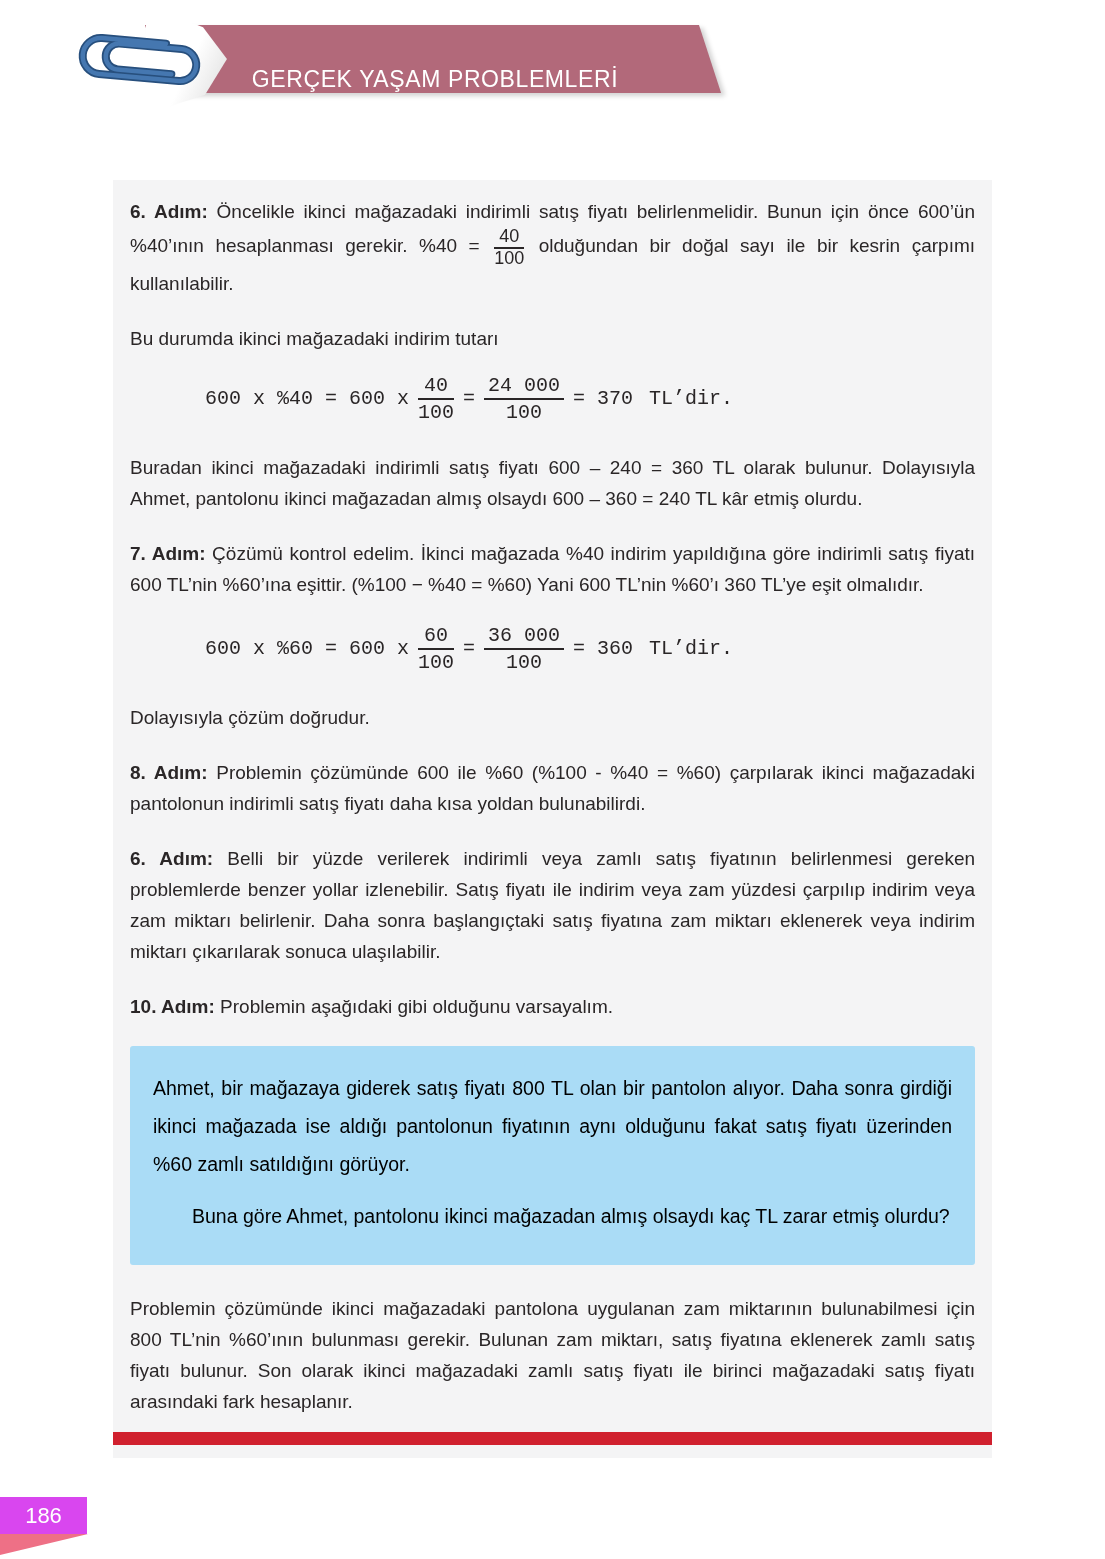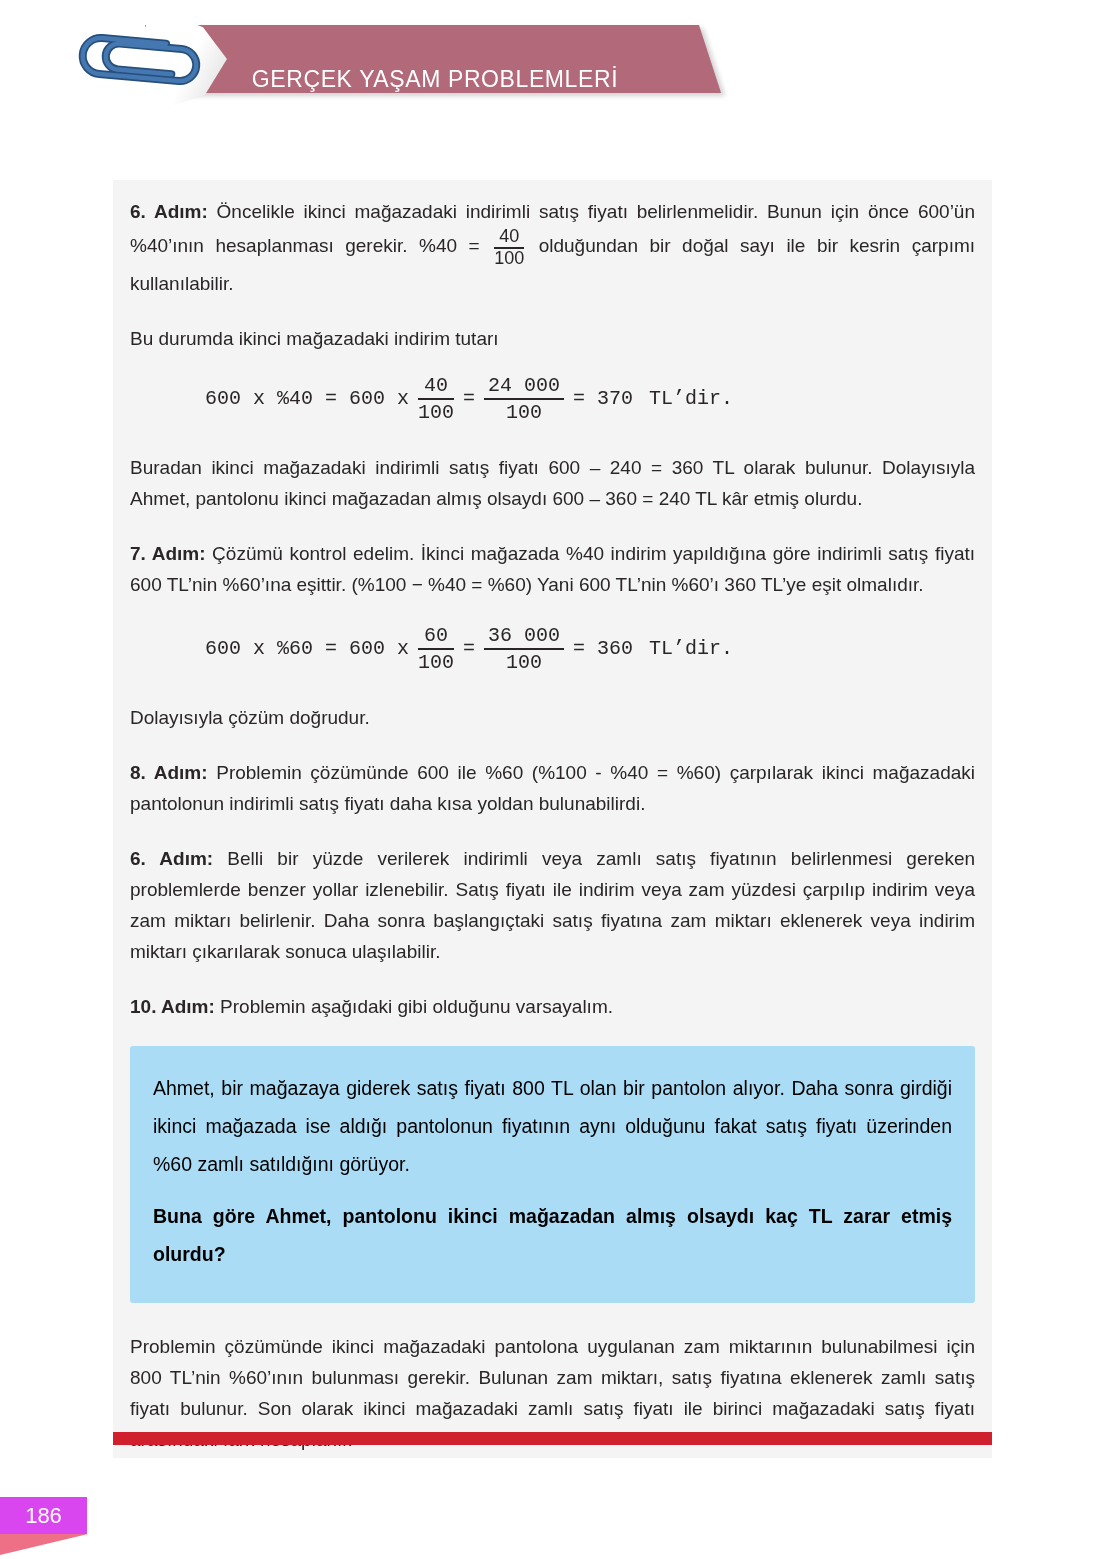--- a/index.html
+++ b/index.html
@@ -71,21 +71,21 @@
   
   .problem-box {
     background:#aadcf6; border-radius:3px;
     margin:2px 0 28px 0;
     padding:23px 23px 16px 23px;
     color:#000000;
   }
   .problem-box p {
     font-size:19.5px; line-height:38px; text-align:justify; margin:0 0 14px 0;
   }
-  .problem-box .question { font-weight:bold; }
+  .problem-box .question { font-weight:normal;margin-left:39px; }
 
   
   .red-bar {
     position:absolute; left:113px; top:1432px; width:879px; height:13px;
     background:#d0202e;
   }
 
   
   .page-num-box {
     position:absolute; left:0; top:1497px; width:87px; height:37px;

